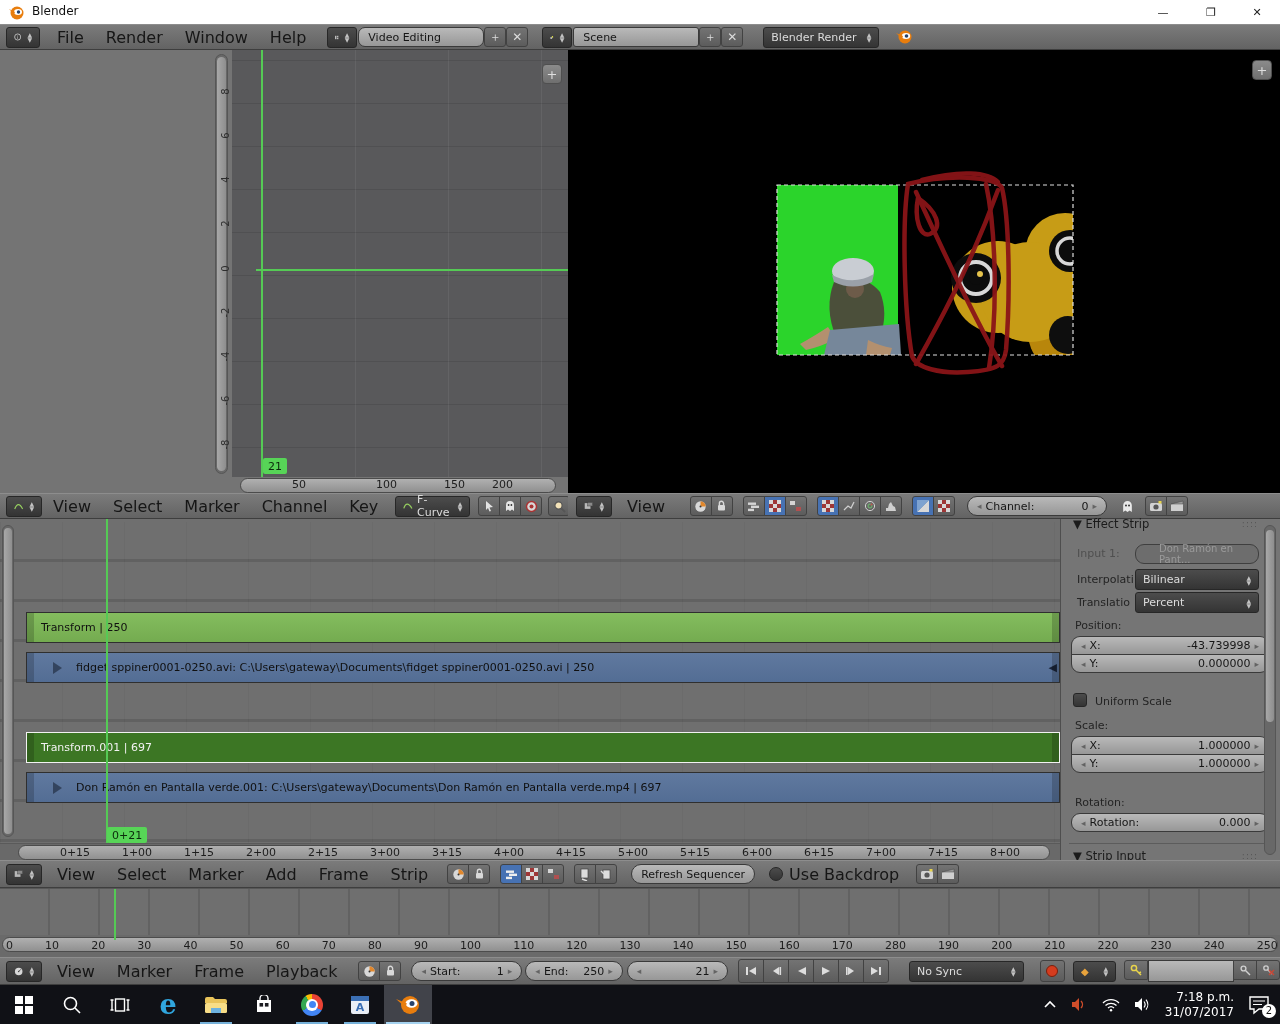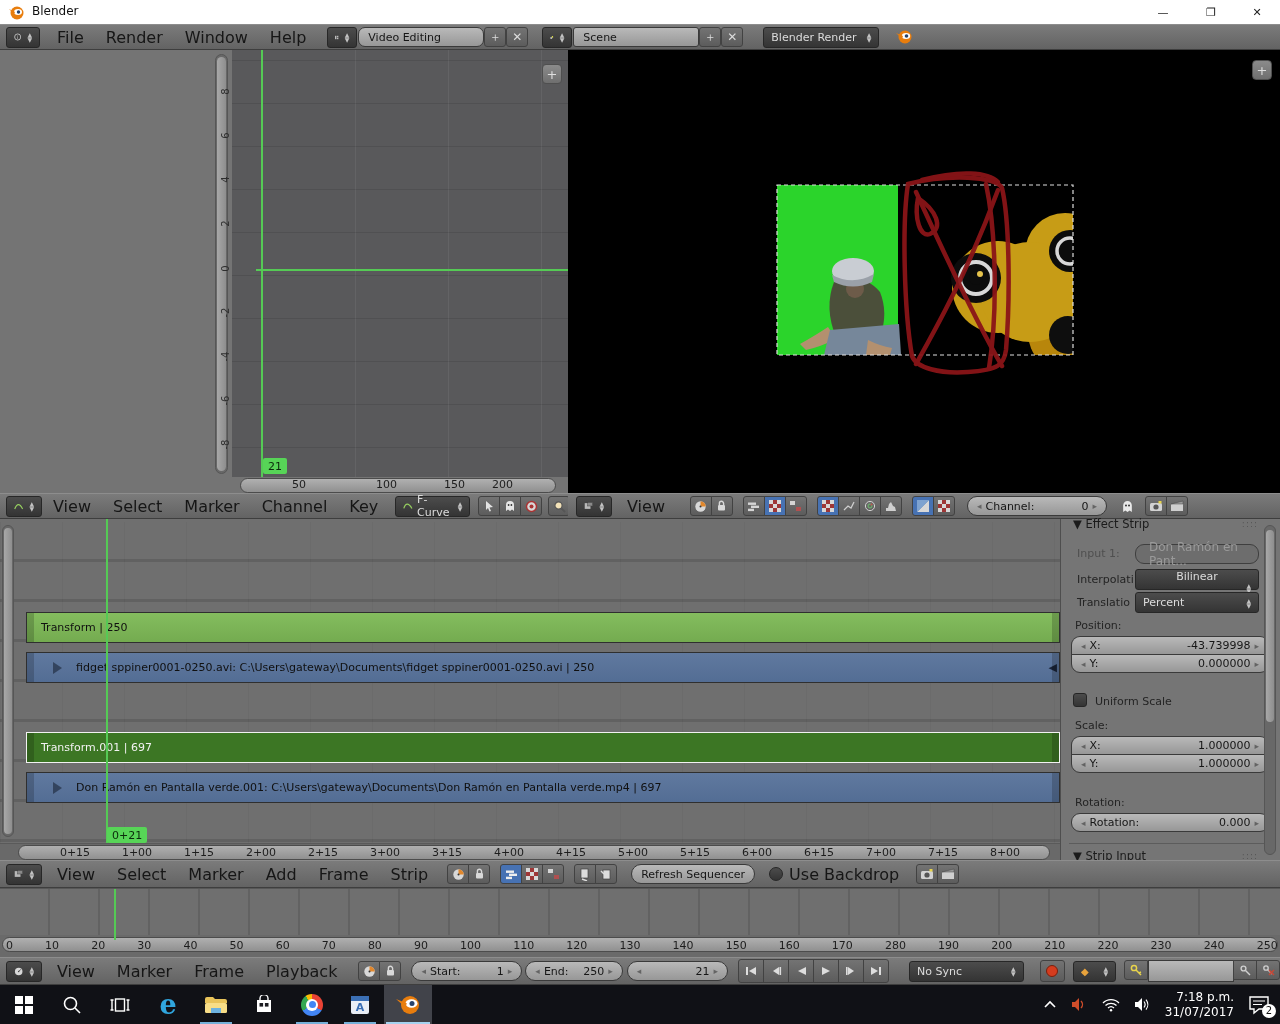--- a/index.html
+++ b/index.html
@@ -71,22 +71,22 @@
   .ptri{width:0;height:0;border-left:9px solid rgba(20,30,45,.55);border-top:6px solid transparent;border-bottom:6px solid transparent;margin:0 14px 0 26px;}
   .seqruler{left:0;top:324px;width:1060px;height:17px;background:#696969;border-top:1px solid #5a5a5a;}
   .seqticks{position:absolute;left:44px;top:1px;width:992px;height:15px;display:flex;z-index:2;}
   .seqticks span{flex:1;text-align:center;color:#1d1d1d;font-size:11px;line-height:15px;}
   
   .props{left:1060px;top:519px;width:220px;height:341px;background:#757575;border-left:1px solid #4e4e4e;box-sizing:border-box;color:#1a1a1a;}
   .plabel{position:absolute;font-size:11px;color:#242424;}
   .pgray{color:#4f4f4f;}
   .paneltitle{font-size:11.5px;color:#1b1b1b;text-align:right;}
   .dots{color:#575757;font-size:9px;letter-spacing:1px;}
-  .inputfield{background:#6d6d6d;border:1px solid #3f3f3f;border-radius:9px;color:#9a9a9a;font-size:12px;
-    display:flex;align-items:center;padding:0 13px;height:20px;box-sizing:border-box;justify-content:center;}
+  .inputfield{background:#6d6d6d;border:1px solid #3f3f3f;border-radius:9px;color:#9a9a9a;font-size:10px;
+    display:flex;align-items:center;padding:0 23px;height:20px;box-sizing:border-box;justify-content:center;}
   .numpill{position:absolute;left:10px;width:198px;height:19px;}
   .numpill .pill{width:100%;height:100%;border-radius:9px;}
   .stack-top .pill{border-radius:9px 9px 0 0;border-bottom:1px solid rgba(0,0,0,.25);}
   .stack-bot .pill{border-radius:0 0 9px 9px;margin-top:-1px;}
   .chk{width:14px;height:14px;border-radius:3px;background:linear-gradient(#4c4c4c,#343434);border:1px solid #262626;box-sizing:border-box;}
   
   .tltrack{left:0;top:888px;width:1280px;height:47px;background:#6f6f6f;border-top:1px solid #575757;
     background-image:repeating-linear-gradient(90deg,transparent 0 48px,rgba(0,0,0,.12) 48px 50px);box-sizing:border-box;}
   .tlruler{left:0;top:935px;width:1280px;height:22px;background:#6a6a6a;}
   .tlticks{position:absolute;left:0;top:3px;width:1272px;display:flex;justify-content:space-between;padding:0 6px;z-index:2;}
@@ -469,21 +469,21 @@
   <div class="abs props">
     <span class="abs paneltitle" style="left:12px;top:-2px;">▼ <span>Effect Strip</span></span>
     <span class="abs dots" style="right:22px;top:0;">::::</span>
 
     <span class="abs plabel pgray" style="left:16px;top:28px;">Input 1:</span>
     <span class="abs inputfield" style="left:74px;top:25px;width:124px;">
         <span>Don Ramón en Pant...</span>
       </span>
 
     <span class="abs plabel" style="left:16px;top:54px;">Interpolati</span>
-    <span class="abs dsel" style="left:74px;top:50px;width:124px;flex-direction:column;">
+    <span class="abs dsel" style="left:74px;top:50px;width:124px;">
         <span>Bilinear</span>
         <span class="updn"></span>
       </span>
 
     <span class="abs plabel" style="left:16px;top:77px;">Translatio</span>
     <span class="abs dsel" style="left:74px;top:73px;width:124px;">
         <span>Percent</span>
         <span class="updn"></span>
       </span>
 

